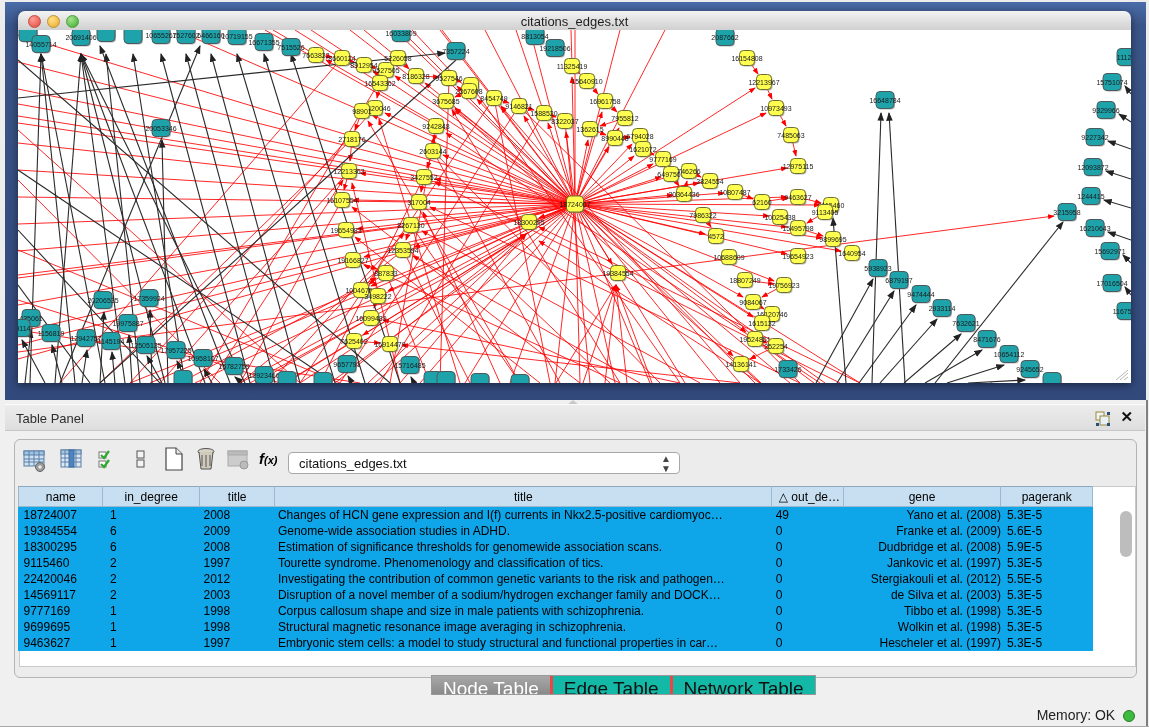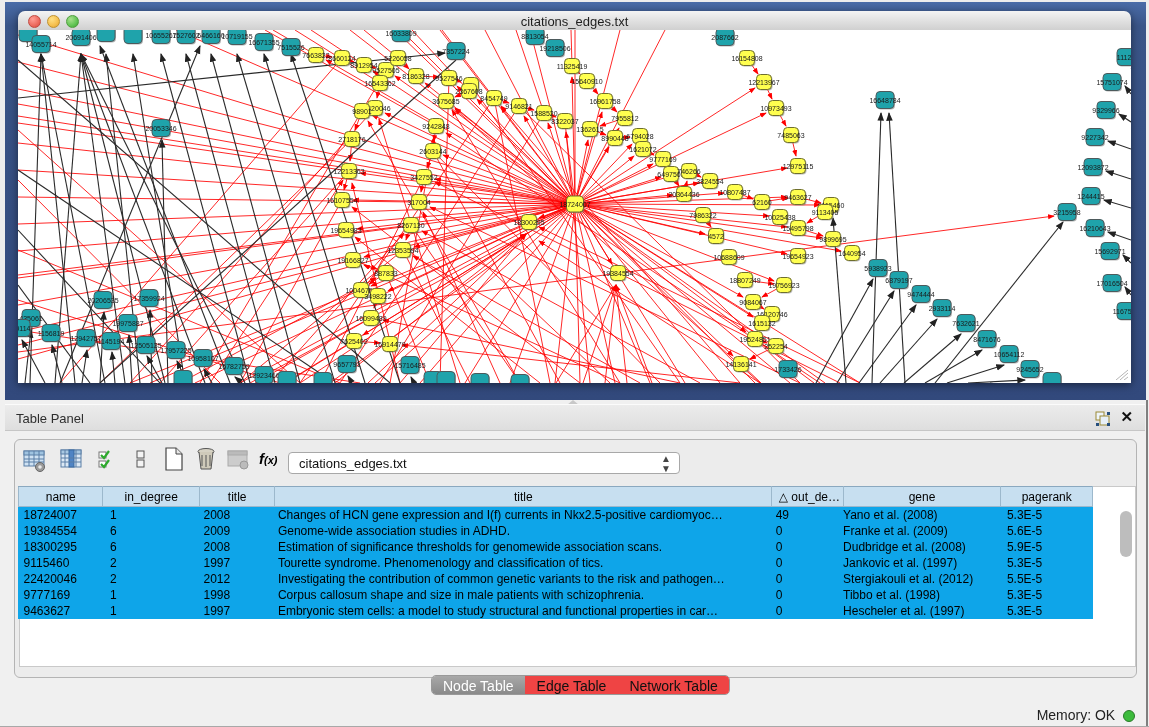--- a/index.html
+++ b/index.html
@@ -14,25 +14,25 @@
 #tphead{position:absolute;left:5px;top:4px;width:1140px;height:27px;background:linear-gradient(180deg,#ececec,#dedede);border-top:1px solid #fbfbfb;border-bottom:1px solid #c6c6c6}
 #tphead .t{position:absolute;left:11px;top:6px;font-size:13px;color:#2e2e2e}
 #inner{position:absolute;left:14px;top:39px;width:1123px;height:239px;background:#ececec;border:1px solid #b4b4b4;border-radius:6px}
 #tablebg{position:absolute;left:4px;top:46px;width:1117px;height:181px;background:#fff;border:1px solid #c9c9c9}
 #combo{position:absolute;left:273px;top:12px;width:392px;height:22px;background:#fff;border:1px solid #a8a8a8;border-radius:4px;font-size:13px;color:#111;padding:3px 0 0 10px}
 #combo .ar{position:absolute;right:8px;top:1px;font-size:10px;color:#444;line-height:10px}
 #tbl{position:absolute;left:3px;top:46px;width:1075px;border-collapse:collapse;table-layout:fixed;font-size:12px;color:#000;background:#0ea5e9}
 #tbl th{background:#c7dff0;border:1px solid #9cb8cc;border-top:1px solid #8aa8bf;font-weight:normal;font-size:12px;height:20px;padding:0}
 #tbl td{height:16px;padding:0;white-space:nowrap;overflow:hidden}
 #tbl .c0{padding-left:5px} #tbl .c1{padding-left:7px} #tbl .c2{padding-left:4px}
-#tbl .c3{padding-left:3px} #tbl .c4{padding-left:4px} #tbl .c5{text-align:left}
+#tbl .c3{padding-left:3px} #tbl .c4{padding-left:4px} #tbl .c5{text-align:right}
 #tbl .c6{padding-left:6px}
 #sbar{position:absolute;left:1105px;top:71px;width:12px;height:46px;background:#bdbdbd;border-radius:6px}
-#tabs{position:absolute;left:431px;top:275px;height:20px;display:flex;border:1px solid #999;border-radius:5px;overflow:hidden;font-size:14px}
-#tabs div{padding:2px 11px 0;background:#ef4444;color:#111;border-left:1px solid #ef4444}
+#tabs{position:absolute;left:431px;top:275px;height:20px;display:flex;border:1px solid #999;border-radius:0;overflow:hidden;font-size:19px}
+#tabs div{padding:2px 11px 0;background:#14b8a6;color:#111;border-left:3px solid #ef4444}
 #tabs div:first-child{border-left:none;background:linear-gradient(180deg,#a8a8a8,#8a8a8a);color:#fff}
 #status{position:absolute;right:14px;bottom:4px;font-size:14px;color:#222}
 .icon{position:absolute;top:0}
 </style></head><body>
 <div id="app">
 <div id="mdi">
  <div id="gwin">
   <div id="tbar">
     <div class="tl" style="left:10px;background:radial-gradient(circle at 35% 30%,#ff9d94,#ec6a5e 60%,#d2473c);border:1px solid #c14a41"></div>
     <div class="tl" style="left:29px;background:radial-gradient(circle at 35% 30%,#ffe084,#f5bf4f 60%,#d89e2e);border:1px solid #c0912f"></div>
@@ -860,26 +860,44 @@
             <tr>
               <td class="c0">22420046</td>
               <td class="c1">2</td>
               <td class="c2">2012</td>
               <td class="c3">Investigating the contribution of common genetic variants to the risk and pathogen…</td>
               <td class="c4">0</td>
               <td class="c5">Stergiakouli et al. (2012)</td>
               <td class="c6">5.5E-5</td>
             </tr>
             <tr>
+              <td class="c0">14569117</td>
+              <td class="c1">2</td>
+              <td class="c2">2003</td>
+              <td class="c3">Disruption of a novel member of a sodium/hydrogen exchanger family and DOCK…</td>
+              <td class="c4">0</td>
+              <td class="c5">de Silva et al. (2003)</td>
+              <td class="c6">5.3E-5</td>
+            </tr>
+            <tr>
               <td class="c0">9777169</td>
               <td class="c1">1</td>
               <td class="c2">1998</td>
               <td class="c3">Corpus callosum shape and size in male patients with schizophrenia.</td>
               <td class="c4">0</td>
               <td class="c5">Tibbo et al. (1998)</td>
+              <td class="c6">5.3E-5</td>
+            </tr>
+            <tr>
+              <td class="c0">9699695</td>
+              <td class="c1">1</td>
+              <td class="c2">1998</td>
+              <td class="c3">Structural magnetic resonance image averaging in schizophrenia.</td>
+              <td class="c4">0</td>
+              <td class="c5">Wolkin et al. (1998)</td>
               <td class="c6">5.3E-5</td>
             </tr>
             <tr>
               <td class="c0">9463627</td>
               <td class="c1">1</td>
               <td class="c2">1997</td>
               <td class="c3">Embryonic stem cells: a model to study structural and functional properties in car…</td>
               <td class="c4">0</td>
               <td class="c5">Hescheler et al. (1997)</td>
               <td class="c6">5.3E-5</td>

